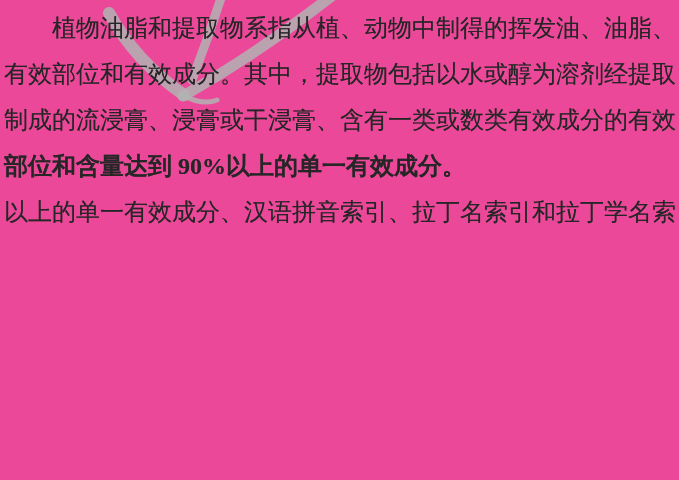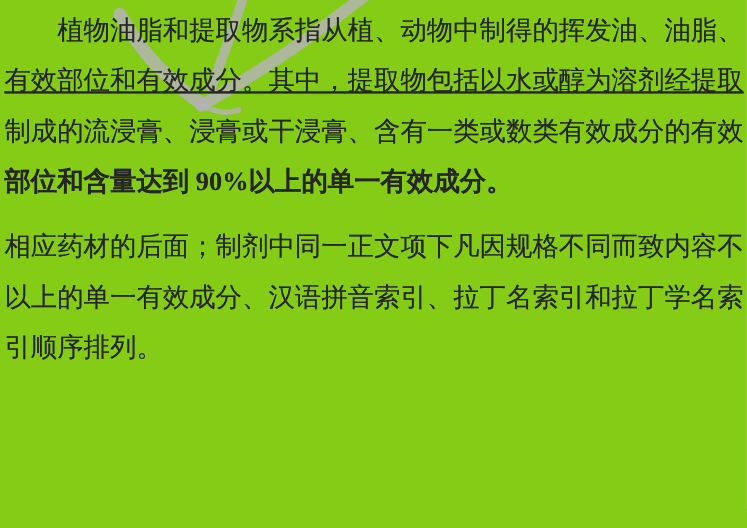--- a/index.html
+++ b/index.html
@@ -10,21 +10,21 @@
   body {
     width: 679px;
     height: 480px;
     overflow: hidden;
     font-family: "Liberation Serif", serif;
   }
   .page {
     position: relative;
     width: 679px;
     height: 480px;
-    background: #84cc16;
+    background: #ec4899;
   }
   .watermark-layer {
     position: absolute;
     left: 0; top: 0;
     width: 679px;
     height: 480px;
     z-index: 0;
     pointer-events: none;
   }
   .text-layer {
@@ -62,21 +62,19 @@
   <svg class="watermark-layer" viewBox="0 0 679 480" xmlns="http://www.w3.org/2000/svg" fill="none" stroke-linecap="round" stroke-linejoin="round">
     <path d="M 109 13 C 126 44, 151 72, 184 95" stroke-width="12" stroke="#b3b3b3" stroke-opacity="0.85"></path>
     <path d="M 222 -5 C 212 26, 202 54, 192 80" stroke-width="9" stroke="#b3b3b3" stroke-opacity="0.85"></path>
     <path d="M 333 -5 C 283 34, 236 66, 183 96" stroke-width="11" stroke="#b3b3b3" stroke-opacity="0.85"></path>
     <path d="M 184 96 C 196 102, 207 104, 217 100" stroke-width="5" stroke="#b3b3b3" stroke-opacity="0.85"></path>
   </svg>
 
   <div class="text-layer">
 
   <div class="line fill indent" style="color: rgb(38, 38, 38);">植物油脂和提取物系指从植、动物中制得的挥发油、油脂、</div>
-      <div class="line fill" style="color: rgb(38, 38, 38); text-decoration: underline;">有效部位和有效成分。其中，提取物包括以水或醇为溶剂经提取</div>
+      <div class="line fill" style="color: rgb(38, 38, 38);">有效部位和有效成分。其中，提取物包括以水或醇为溶剂经提取</div>
       <div class="line fill" style="color: rgb(38, 38, 38);">制成的流浸膏、浸膏或干浸膏、含有一类或数类有效成分的有效</div>
       <div class="line end" style="color: rgb(38, 38, 38); font-weight: bold;">部位和含量达到 90%以上的单一有效成分。</div>
-      <div class="line fill gap" style="color: rgb(38, 38, 38);">相应药材的后面；制剂中同一正文项下凡因规格不同而致内容不</div>
       <div class="line fill" style="color: rgb(38, 38, 38);">以上的单一有效成分、汉语拼音索引、拉丁名索引和拉丁学名索</div>
-      <div class="line end" style="color: rgb(38, 38, 38);">引顺序排列。</div>
     </div>
 
 </div>
 
 </body></html>

